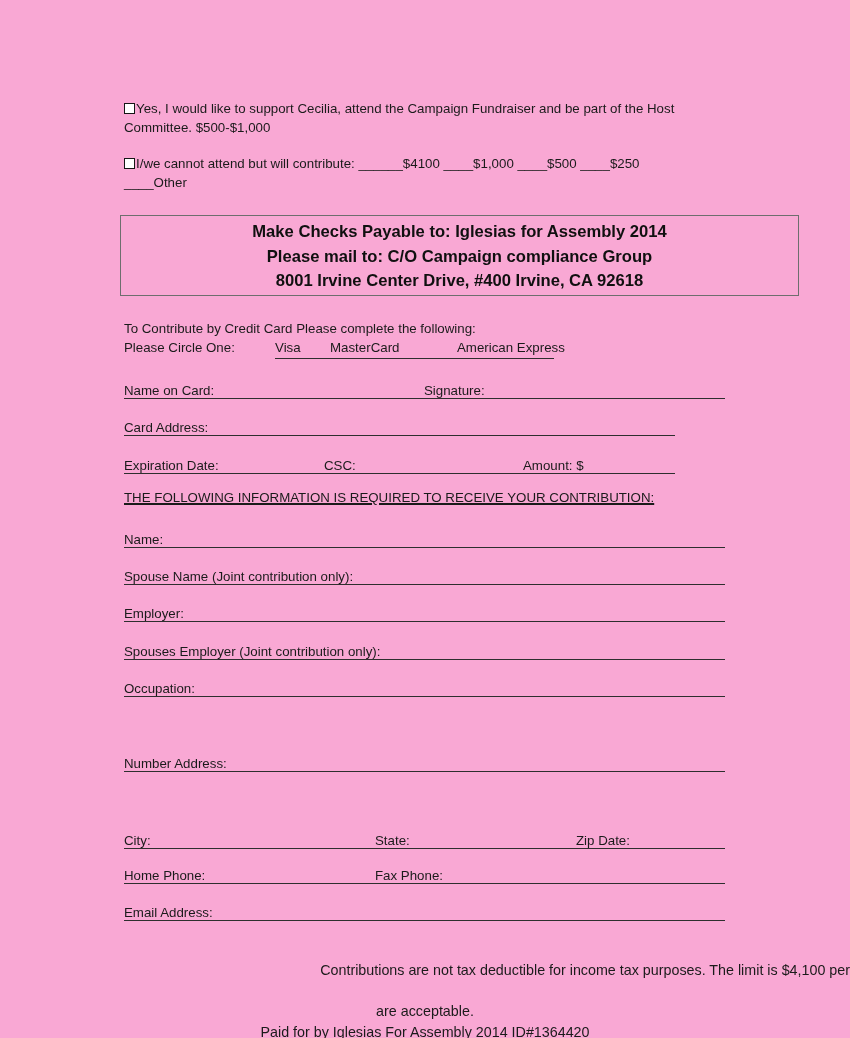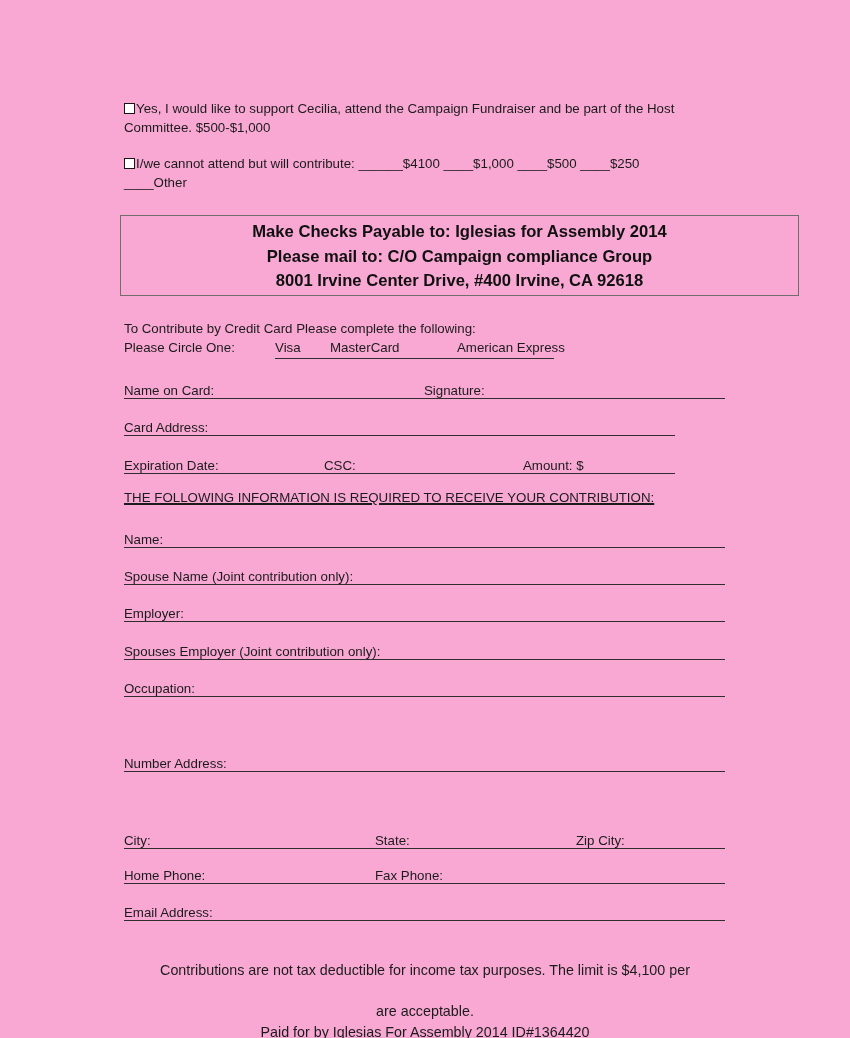--- a/index.html
+++ b/index.html
@@ -135,30 +135,30 @@
   </div>
 
 
   <div class="row" style="top:752px; width:601px;">
     <span class="lbl" style="left:0;">Number Address:</span>
   </div>
 
   <div class="row" style="top:789px; width:601px;margin-top:40px;">
     <span class="lbl" style="left:0;">City:</span>
     <span class="lbl" style="left:251px;">State:</span>
-    <span class="lbl" style="left:452px;">Zip City:</span>
+    <span class="lbl" style="left:452px;">Zip Date:</span>
   </div>
 
 
   <div class="row" style="top:864px; width:601px;">
     <span class="lbl" style="left:0;">Home Phone:</span>
     <span class="lbl" style="left:251px;">Fax Phone:</span>
   </div>
 
   <div class="row" style="top:901px; width:601px;">
     <span class="lbl" style="left:0;margin-top:24px;">Email Address:</span>
   </div>
 
-  <div class="footer-line" style="top:962px;">Contributions are not tax deductible for income tax purposes. The limit is $4,100 per</div>
+  <div class="footer-line" style="top:962px;text-align:right;">Contributions are not tax deductible for income tax purposes. The limit is $4,100 per</div>
   <div class="footer-line" style="top:1003px;">are acceptable.</div>
   <div class="footer-line" style="top:1023.5px;">Paid for by Iglesias For Assembly 2014 ID#1364420</div>
 
 </div>
 
 </body></html>

